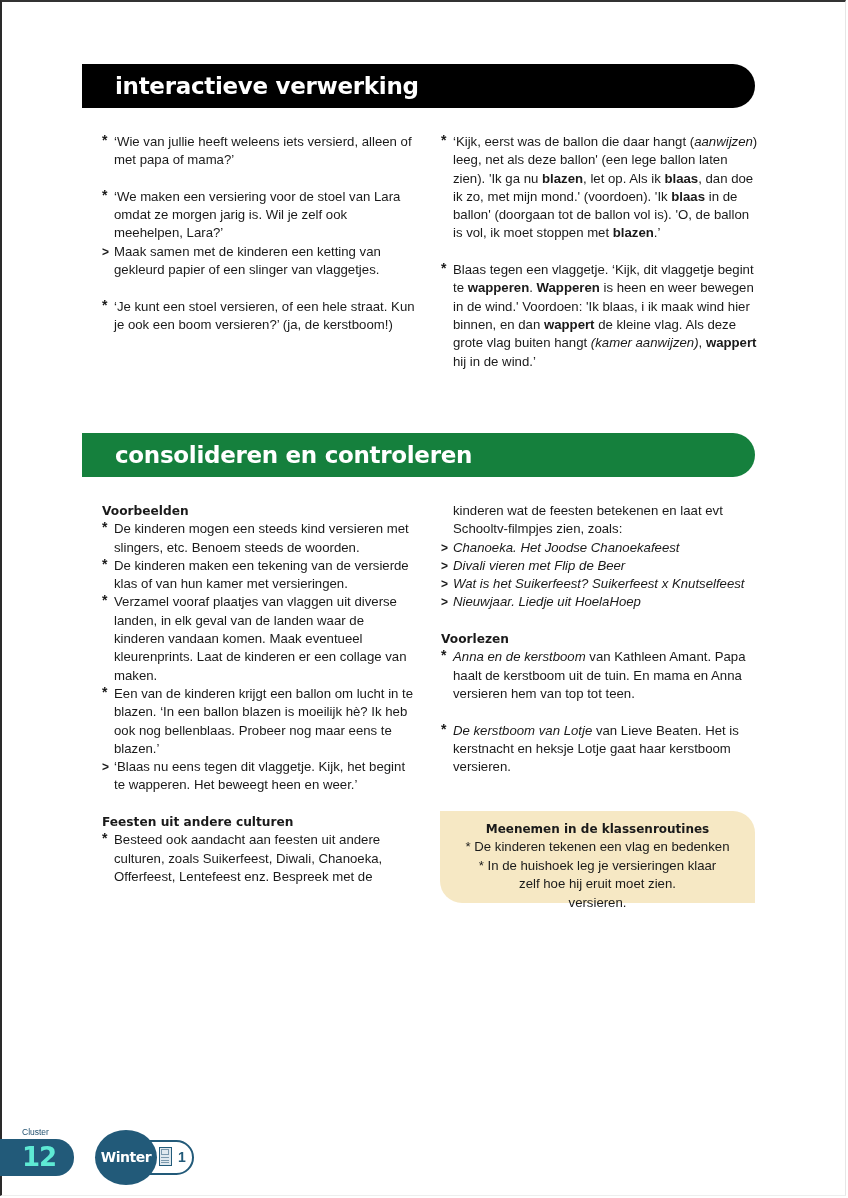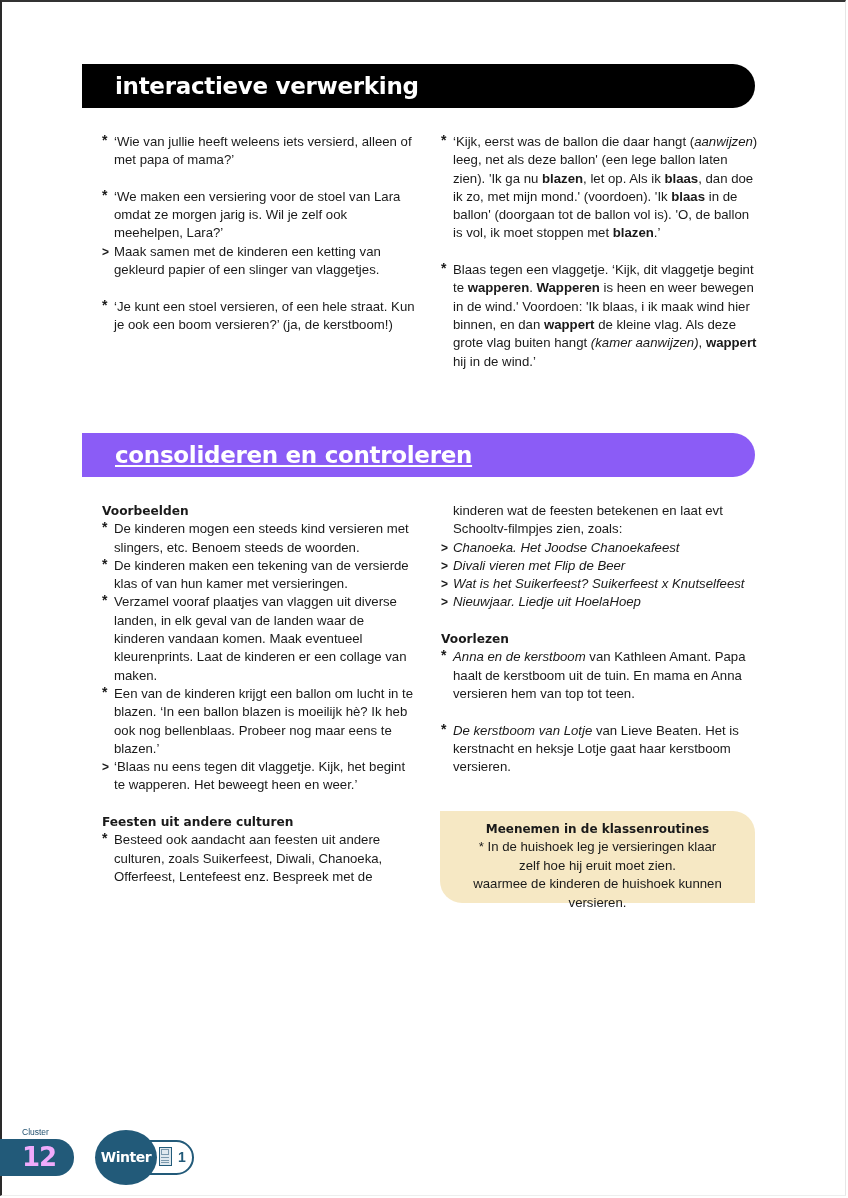--- a/index.html
+++ b/index.html
@@ -4,37 +4,37 @@
 <style>
   html, body { margin:0; padding:0; }
   body { width:848px; height:1198px; background:#fff; position:relative; overflow:hidden;
          font-family:"Liberation Sans", sans-serif; color:#1a1a1a; }
   .page-frame { position:absolute; left:0; top:0; width:846px; height:1196px;
          border-top:2px solid #333; border-left:2px solid #2a2a2a; border-right:1px solid #e6e6e6; border-bottom:1px solid #eee; box-sizing:border-box; }
   .banner { position:absolute; left:82px; width:673px; height:44px; border-radius:0 22px 22px 0;
          color:#fff; font-family:"DejaVu Sans", sans-serif; font-weight:bold; font-size:23px;
          box-sizing:border-box; padding-left:33px; line-height:44px; letter-spacing:-0.3px; }
   .banner.black { top:64px; background:#000; }
-  .banner.yellow { top:433px; background:#8b5cf6;text-decoration:underline; }
+  .banner.yellow { top:433px; background:#15803d; }
   .col { position:absolute; font-size:13.2px; line-height:18.3px; }
   .col p { margin:0; }
   .item { position:relative; padding-left:12px; }
   .marker { position:absolute; left:0; top:0; font-weight:bold; font-size:12px; }
   .marker.star { top:-2px; font-size:14px; }
   .gap { height:18.3px; }
   .head { font-weight:bold; font-family:"DejaVu Sans", sans-serif; font-size:12.2px; }
   b { font-weight:bold; }
   i { font-style:italic; }
   .tipbox { position:absolute; left:440px; top:811px; width:315px; height:92px; background:#f6e8c4;
          border-radius:0 22px 0 22px; box-sizing:border-box; padding-top:9px; text-align:center;
          font-size:13.2px; line-height:18.4px; }
   .tipbox .title { font-weight:bold; font-family:"DejaVu Sans", sans-serif; font-size:12px; }
   .footer-label { position:absolute; left:22px; top:1127px; font-size:8.5px; color:#1f4f6e; }
   .cluster-pill { position:absolute; left:0; top:1139px; width:74px; height:37px; background:#225a79;
-         border-radius:0 18px 18px 0; color:#f0abfc; font-weight:bold; font-size:26px; line-height:37px;
+         border-radius:0 18px 18px 0; color:#5eead4; font-weight:bold; font-size:26px; line-height:37px;
          box-sizing:border-box; padding-left:22px; font-family:"DejaVu Sans", sans-serif; letter-spacing:-1px; }
   .season-outline { position:absolute; left:120px; top:1140px; width:74px; height:35px; border:2px solid #225a79;
          border-radius:0 18px 18px 0; box-sizing:border-box; background:#fff; }
   .season-circle { position:absolute; left:95px; top:1130px; width:62px; height:55px; background:#225a79;
          border-radius:50%; color:#fff; font-weight:bold; font-size:14px; line-height:55px; text-align:center;
          font-family:"DejaVu Sans", sans-serif; letter-spacing:-0.5px; }
   .doc-icon { position:absolute; left:159px; top:1147px; width:13px; height:19px; border:1.5px solid #225a79;
          background:#dfe8ee; box-sizing:border-box; }
   .doc-icon::before { content:""; position:absolute; left:1px; top:1px; width:8px; height:6px; border:1px solid #7a98ac; box-sizing:border-box; }
   .doc-icon::after { content:""; position:absolute; left:1px; top:9px; width:8px; height:6px;
@@ -85,23 +85,23 @@
     <div class="item"><span class="marker">&gt;</span><span><i>Nieuwjaar. Liedje uit HoelaHoep</i></span></div>
     <div class="gap"></div>
     <p class="head">Voorlezen</p>
     <div class="item"><span class="marker star">*</span><span><i>Anna en de kerstboom</i> van Kathleen Amant. Papa haalt de kerstboom uit de tuin. En mama en Anna versieren hem van top tot teen.</span></div>
     <div class="gap"></div>
     <div class="item"><span class="marker star">*</span><span><i>De kerstboom van Lotje</i> van Lieve Beaten. Het is kerstnacht en heksje Lotje gaat haar kerstboom versieren.</span></div>
   </div>
 
 <div class="tipbox">
   <div class="title">Meenemen in de klassenroutines</div>
+  <div>* De kinderen tekenen een vlag en bedenken</div>
   <div>* In de huishoek leg je versieringen klaar</div>
   <div>zelf hoe hij eruit moet zien.</div>
-  <div>waarmee de kinderen de huishoek kunnen</div>
   <div>versieren.</div>
 </div>
 
 <div class="footer-label">Cluster</div>
 <div class="cluster-pill">
   <span>12</span>
 </div>
 <div class="season-outline"></div>
 <div class="season-circle">
   <span>Winter</span>

